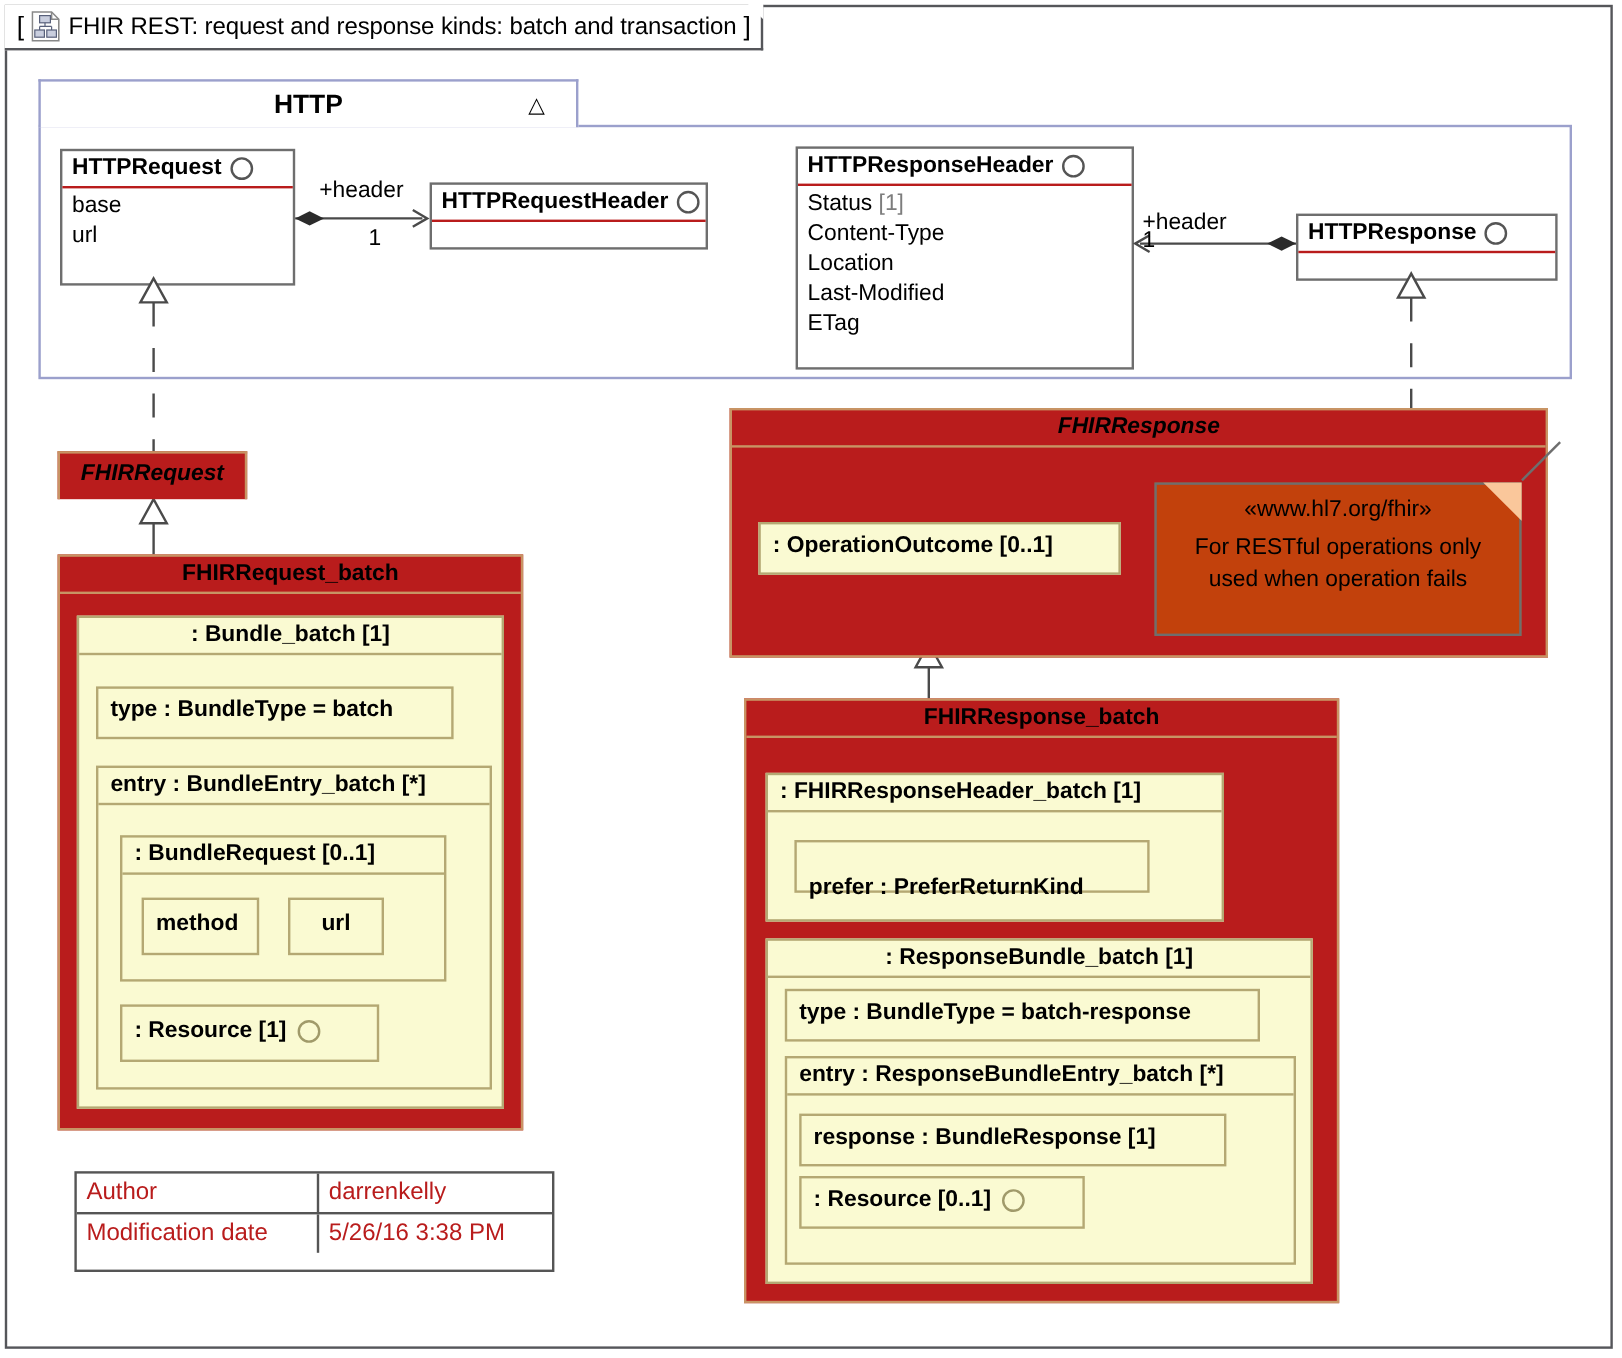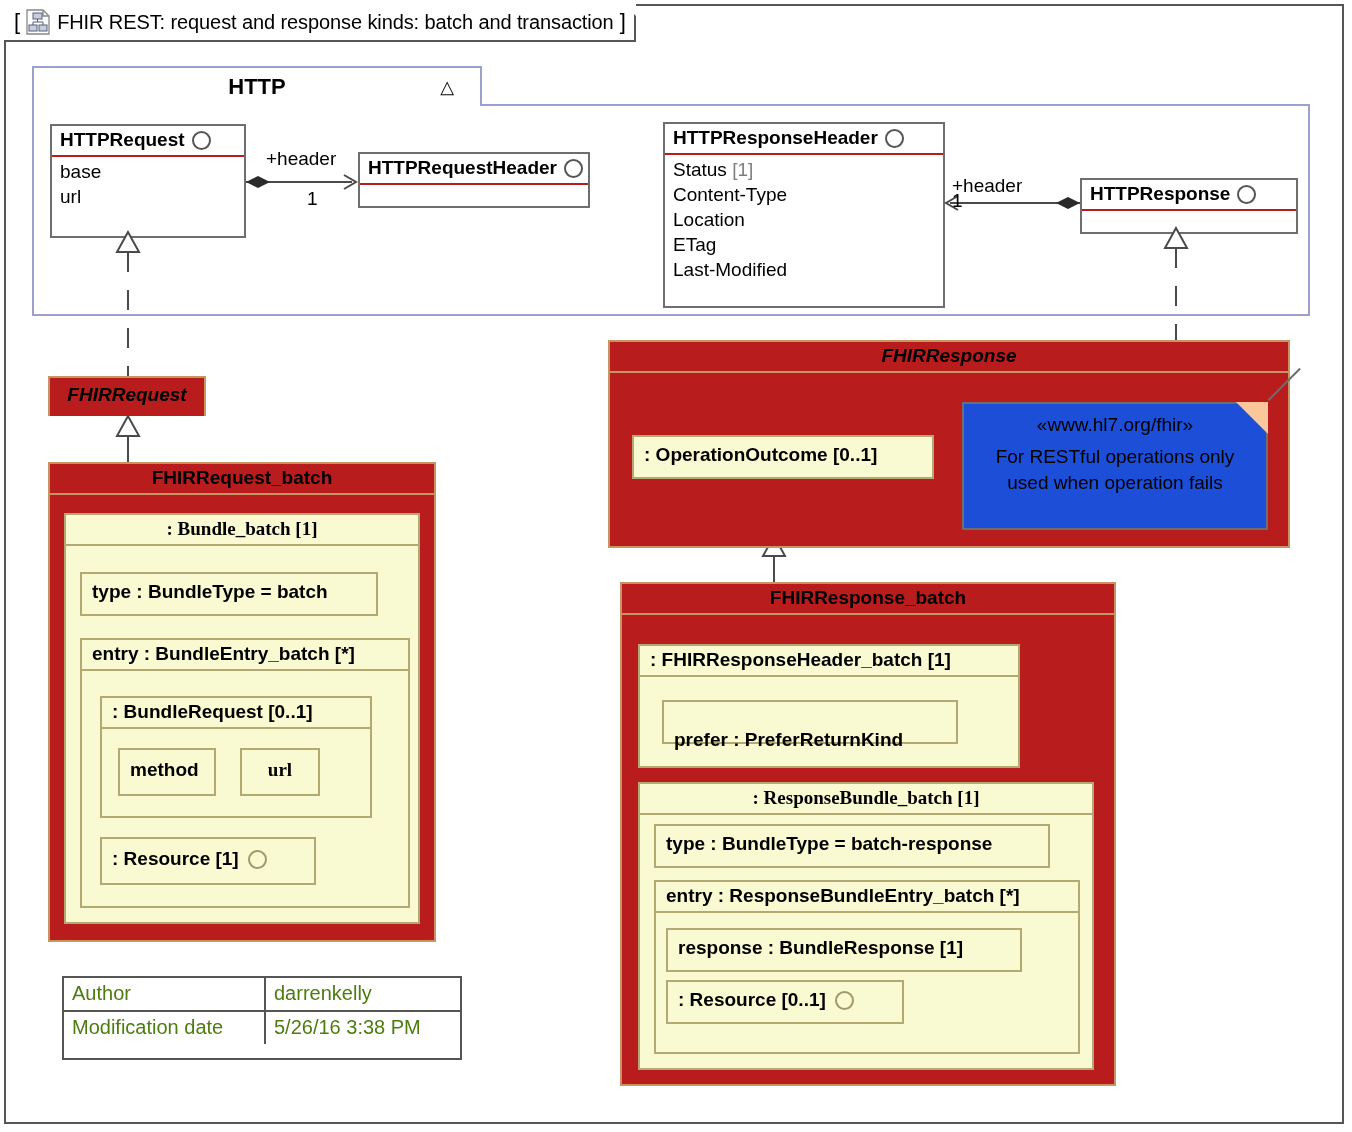--- a/index.html
+++ b/index.html
@@ -151,37 +151,37 @@
   }
   .yb > .title {
     font-weight: bold;
     font-size: 19px;
     color: #000;
     padding: 3px 10px 4px 10px;
     white-space: nowrap;
     display: flex;
     align-items: center;
   }
-  .yb > .title.center { justify-content: center; font-family: Liberation Serif, serif; }
+  .yb > .title.center { justify-content: center; }
   .yb > .title.sep { border-bottom: 2px solid #b4a873; }
   .ball-y {
     display: inline-block;
     width: 19px; height: 19px;
     border: 2px solid #a09a6a;
     border-radius: 50%;
     box-sizing: border-box;
     margin-left: 9px;
     flex: none;
   }
 
   
   .note {
     position: absolute;
     box-sizing: border-box;
-    background: #1d4ed8;
+    background: #c2410c;
     border: 2px solid #6e6e6e;
   }
   .note .fold {
     position: absolute;
     right: -2px; top: -2px;
     width: 0; height: 0;
     border-left: 32px solid transparent;
     border-top: 32px solid #fac79b;
   }
   .note .foldline {
@@ -204,21 +204,21 @@
   .tbl {
     position: absolute;
     box-sizing: border-box;
     border: 2px solid #555;
     background: #ffffff;
   }
   .tbl .row { display: flex; }
   .tbl .row + .row { border-top: 2px solid #555; }
   .tbl .cel {
     font-size: 20px;
-    color: #4d7c0f;
+    color: #b91c1c;
     padding: 4px 8px 5px 8px;
     box-sizing: border-box;
     white-space: nowrap;
   }
   .tbl .cel.k { width: 202px; border-right: 2px solid #555; }
   .tbl .cel.v { width: 194px; }
   svg.ov { position: absolute; left: 0; top: 0; overflow: visible; }
   .edge-lbl {
     position: absolute;
     font-size: 19px;
@@ -280,22 +280,22 @@
       <span>HTTPResponseHeader</span>
       <span class="ball"></span>
     </div>
     <div class="body">
       <div>
         <span>Status</span>
         <span class="gray">[1]</span>
       </div>
       <div>Content-Type</div>
       <div>Location</div>
+      <div>Last-Modified</div>
       <div>ETag</div>
-      <div>Last-Modified</div>
     </div>
   </div>
 
   <div class="cls" style="left:1080px; top:178px; width:218px; height:56px;">
     <div class="hdr">
       <span>HTTPResponse</span>
       <span class="ball"></span>
     </div>
     <div class="body" style="height:18px;padding:0;"></div>
   </div>

